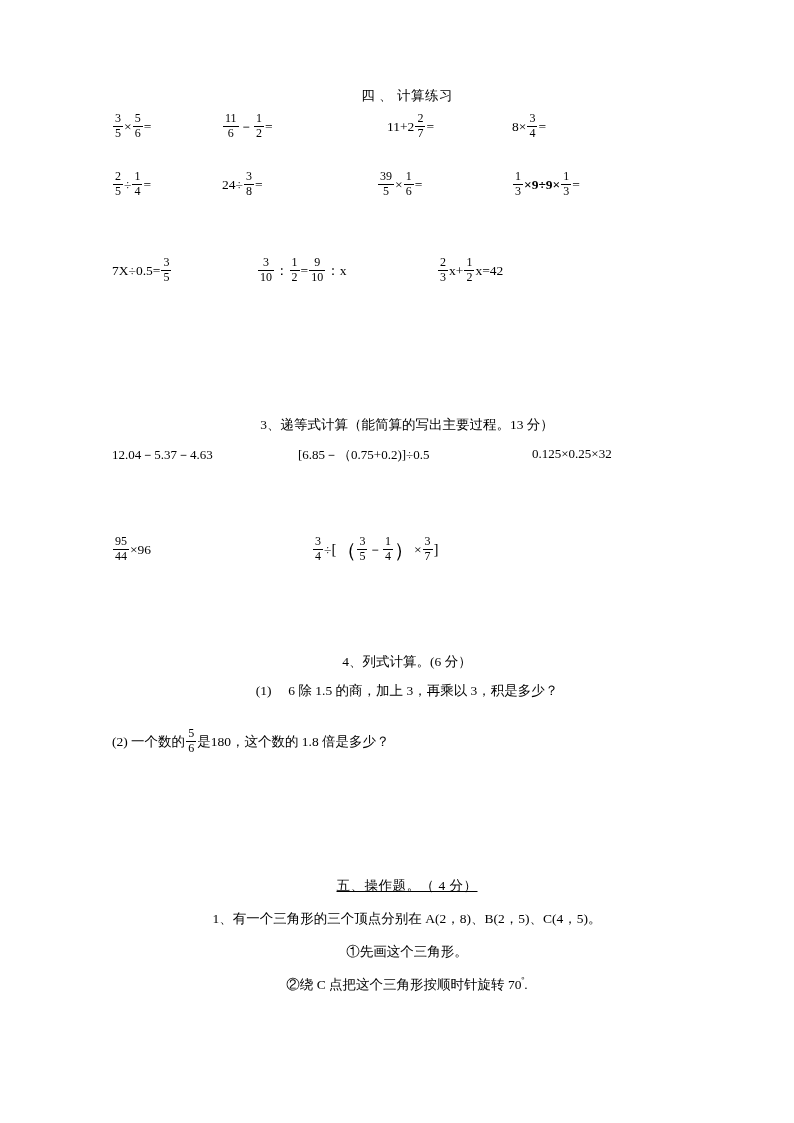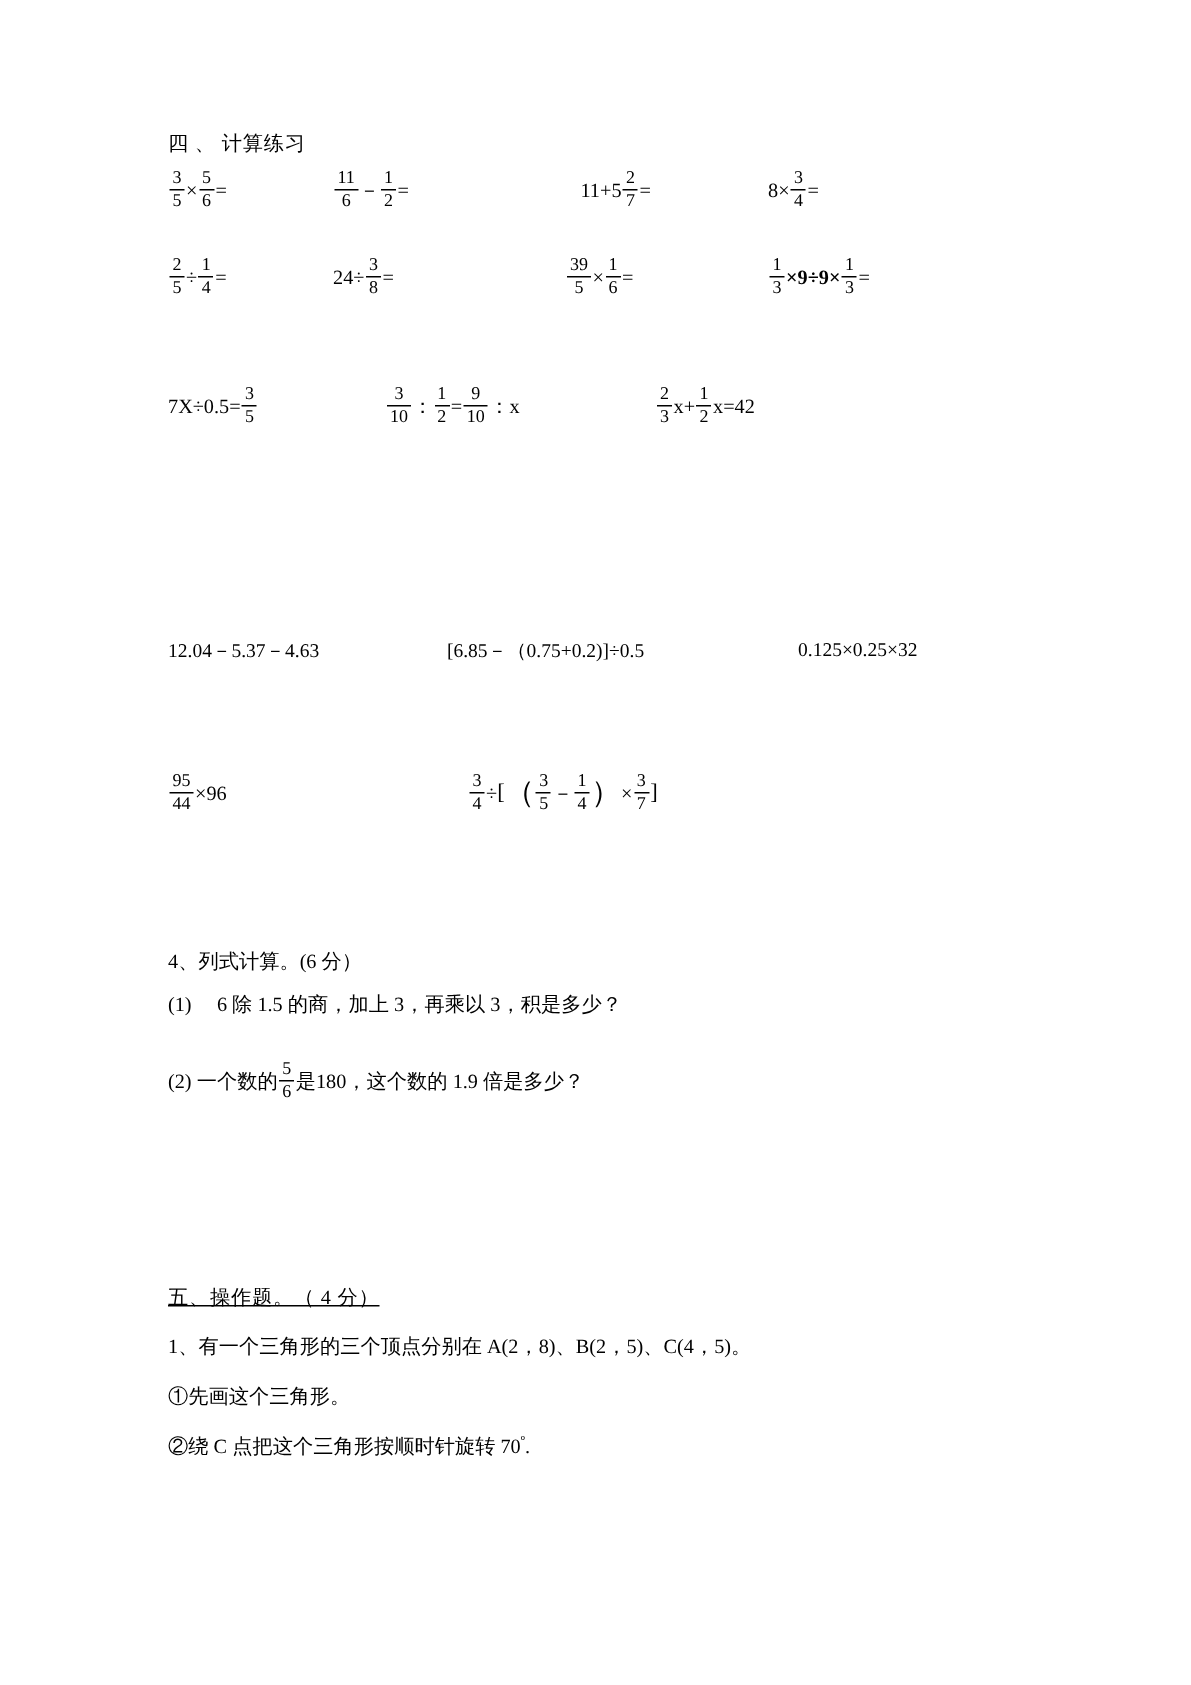--- a/index.html
+++ b/index.html
@@ -25,20 +25,21 @@
     position: absolute;
     left: 112px;
     top: 86px;
     width: 590px;
   }
   .line {
     font-size: 13.5px;
     line-height: 1.55;
     margin: 0 0 4px 0;
     white-space: nowrap;
+    text-align: center;
   }
   .heading {
     font-size: 13.5px;
     letter-spacing: 0.5px;
   }
   .sub {
     font-size: 13.5px;
   }
 
   
@@ -113,21 +114,21 @@
 
 
     <div class="exprow" style="margin-top:6px;">
       <div class="item" style="left:0px;">
         <span class="frac"><span class="num">3</span><span class="den">5</span></span><span class="inline-op">×</span><span class="frac"><span class="num">5</span><span class="den">6</span></span><span class="inline-op">=</span>
       </div>
       <div class="item" style="left:110px;">
         <span class="frac"><span class="num">11</span><span class="den">6</span></span><span class="inline-op">－</span><span class="frac"><span class="num">1</span><span class="den">2</span></span><span class="inline-op">=</span>
       </div>
       <div class="item" style="left:275px;">
-        <span class="inline-op">11+5</span><span class="frac"><span class="num">2</span><span class="den">7</span></span><span class="inline-op">=</span>
+        <span class="inline-op">11+2</span><span class="frac"><span class="num">2</span><span class="den">7</span></span><span class="inline-op">=</span>
       </div>
       <div class="item" style="left:400px;">
         <span class="inline-op">8×</span><span class="frac"><span class="num">3</span><span class="den">4</span></span><span class="inline-op">=</span>
       </div>
     </div>
 
     <div class="exprow" style="margin-top:18px;">
       <div class="item" style="left:0px;">
         <span class="frac"><span class="num">2</span><span class="den">5</span></span><span class="inline-op">÷</span><span class="frac"><span class="num">1</span><span class="den">4</span></span><span class="inline-op">=</span>
       </div>
@@ -153,20 +154,21 @@
         <span class="frac"><span class="num">3</span><span class="den">10</span></span><span class="inline-op">：</span><span class="frac"><span class="num">1</span><span class="den">2</span></span><span class="inline-op">=</span><span class="frac"><span class="num">9</span><span class="den">10</span></span><span class="inline-op">：x</span>
       </div>
       <div class="item" style="left:325px;">
         <span class="frac"><span class="num">2</span><span class="den">3</span></span><span class="inline-op">x+</span><span class="frac"><span class="num">1</span><span class="den">2</span></span><span class="inline-op">x=42</span>
       </div>
     </div>
 
     <div class="gap-xl"></div>
     <div class="gap-md"></div>
 
+    <div class="line sub">3、递等式计算（能简算的写出主要过程。13 分）</div>
 
     <div class="plain-row" style="margin-top:10px;height:24px;">
       <div class="item" style="left:0px;">12.04－5.37－4.63</div>
       <div class="item" style="left:186px;">[6.85－（0.75+0.2)]÷0.5</div>
       <div class="item" style="left:420px;">0.125×0.25×32</div>
     </div>
 
     <div class="gap-lg"></div>
 
     <div class="exprow" style="height:44px;">
@@ -178,21 +180,21 @@
       </div>
     </div>
 
     <div class="gap-lg"></div>
 
     <div class="line sub" style="margin-top:4px;">4、列式计算。(6 分）</div>
     <div class="line sub" style="margin-top:8px;">(1)　 6 除 1.5 的商，加上 3，再乘以 3，积是多少？</div>
 
     <div class="exprow" style="height:40px;margin-top:26px;">
       <div class="item" style="left:0px;">
-        <span class="inline-op">(2) 一个数的</span><span class="frac"><span class="num">5</span><span class="den">6</span></span><span class="inline-op">是180，这个数的 1.9 倍是多少？</span>
+        <span class="inline-op">(2) 一个数的</span><span class="frac"><span class="num">5</span><span class="den">6</span></span><span class="inline-op">是180，这个数的 1.8 倍是多少？</span>
       </div>
     </div>
 
     <div class="gap-xl"></div>
 
     <div class="line heading" style="margin-top:16px;text-decoration:underline;">五、操作题。（ 4 分）</div>
     <div class="line sub" style="margin-top:12px;">1、有一个三角形的三个顶点分别在 A(2，8)、B(2，5)、C(4，5)。</div>
     <div class="line sub" style="margin-top:12px;">①先画这个三角形。</div>
     <div class="line sub" style="margin-top:12px;">
       <span>②绕 C 点把这个三角形按顺时针旋转 70</span><span class="sup">º</span><span>.</span>

